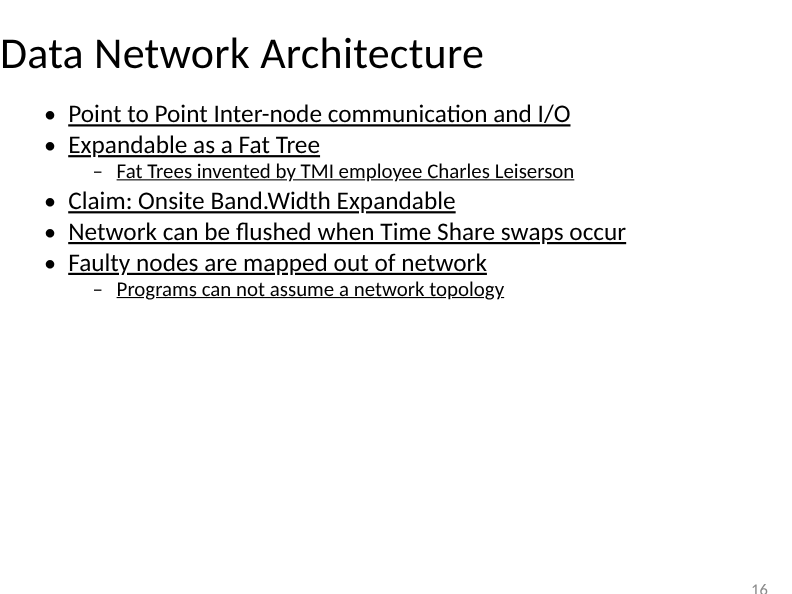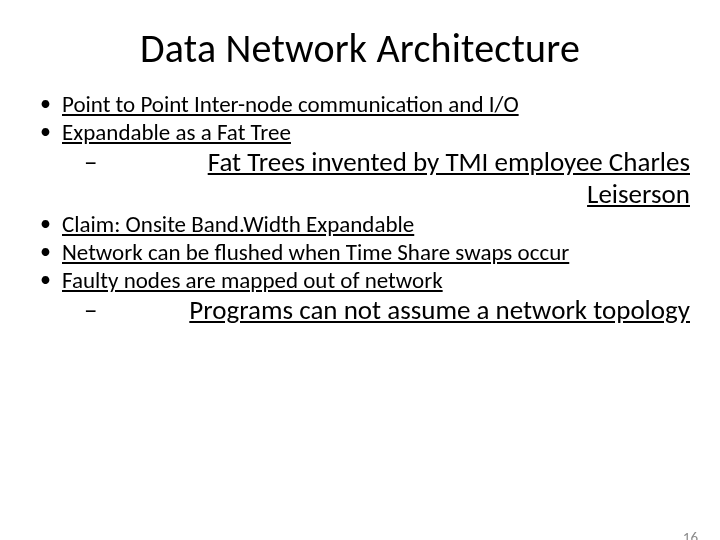--- a/index.html
+++ b/index.html
@@ -15,21 +15,20 @@
   }
   .slide {
     width: 720px;
     height: 540px;
     position: relative;
     box-sizing: border-box;
   }
   .title {
     font-size: 40px;
     font-weight: 400;
-    text-align: center;
     margin-top: 24px;
     margin-bottom: 18px;
     letter-spacing: 0.2px;
   }
   .body {
     padding-left: 36px;
     padding-right: 30px;
     font-size: 23px;
     line-height: 1.18;
   }
@@ -48,22 +47,21 @@
     content: "•";
     position: absolute;
     left: 4px;
     top: 0;
     font-size: 22px;
   }
   ul.lvl2 {
     list-style: none;
     margin: 0 0 0 0;
     padding: 0 0 0 20px;
-    font-size: 27px;
-    text-align: right;
+    font-size: 19px;
   }
   ul.lvl2 > li {
     position: relative;
     padding-left: 24px;
   }
   ul.lvl2 > li::before {
     content: "–";
     position: absolute;
     left: 2px;
     top: 0;

